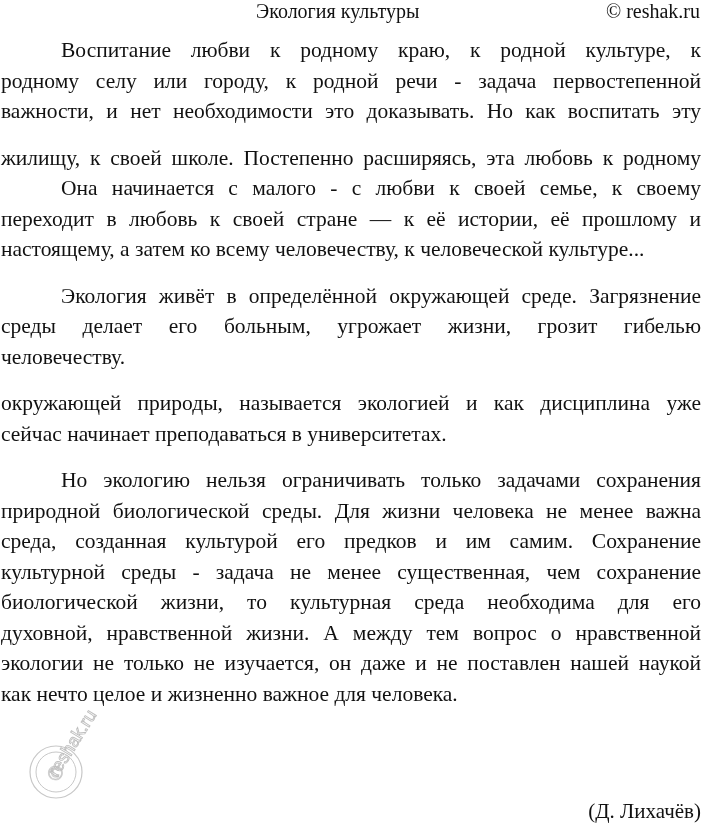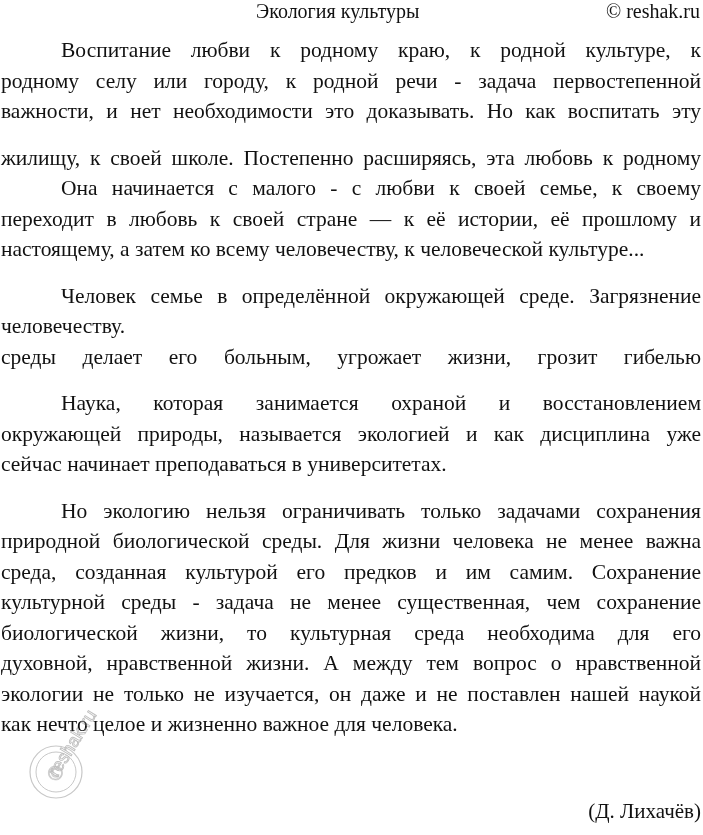--- a/index.html
+++ b/index.html
@@ -123,34 +123,31 @@
     <span class="line">
         <span>переходит в любовь к своей стране — к её истории, её прошлому и</span>
       </span>
     <span class="line last">
         <span>настоящему, а затем ко всему человечеству, к человеческой культуре...</span>
       </span>
   </div>
 
   <div class="para">
     <span class="line first">
-        <span>Человек семье в определённой окружающей среде. Загрязнение</span>
+        <span>Экология живёт в определённой окружающей среде. Загрязнение</span>
+      </span>
+    <span class="line">
+        <span>среды делает его больным, угрожает жизни, грозит гибелью</span>
       </span>
     <span class="line last">
         <span>человечеству.</span>
       </span>
-    <span class="line">
-        <span>среды делает его больным, угрожает жизни, грозит гибелью</span>
-      </span>
   </div>
 
   <div class="para">
-    <span class="line first">
-        <span>Наука, которая занимается охраной и восстановлением</span>
-      </span>
     <span class="line">
         <span>окружающей природы, называется экологией и как дисциплина уже</span>
       </span>
     <span class="line last">
         <span>сейчас начинает преподаваться в университетах.</span>
       </span>
   </div>
 
   <div class="para">
     <span class="line first">

